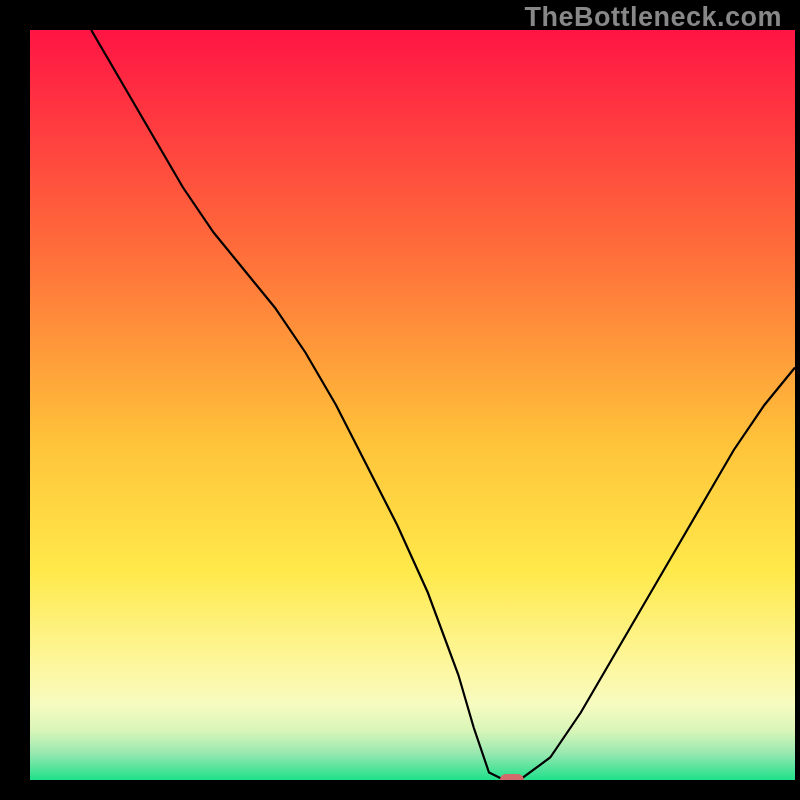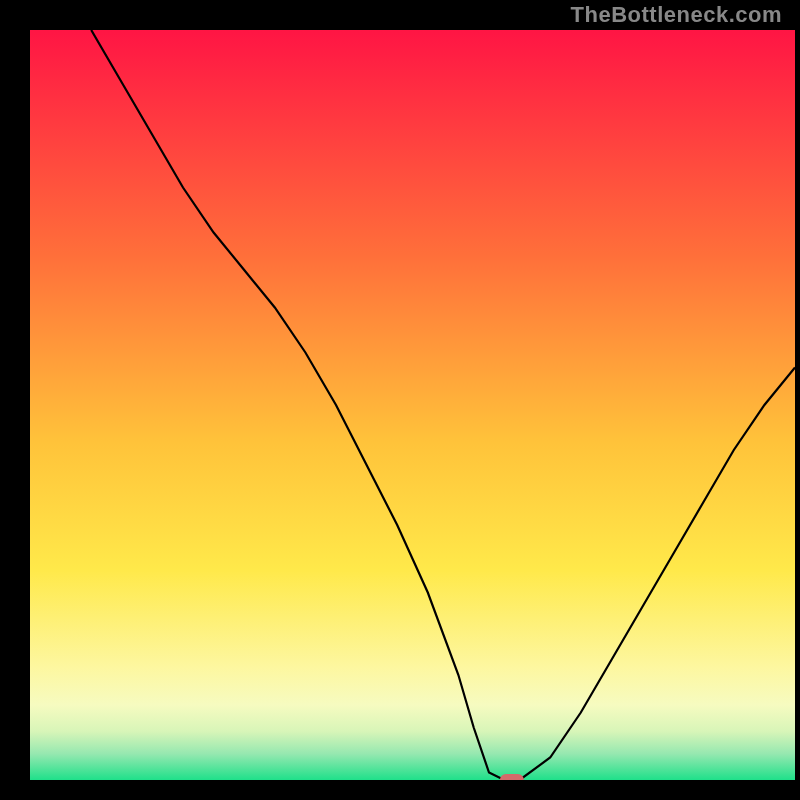--- a/index.html
+++ b/index.html
@@ -15,21 +15,21 @@
     position: relative;
     width: 800px;
     height: 800px;
     background: #000;
   }
   .watermark {
     position: absolute;
     top: 2px;
     right: 18px;
     color: #888888;
-    font-size: 22px;
+    font-size: 27px;
     font-weight: bold;
     letter-spacing: 0.5px;
     z-index: 10;
   }
   svg.plot {
     position: absolute;
     top: 0;
     left: 0;
     width: 800px;
     height: 800px;

